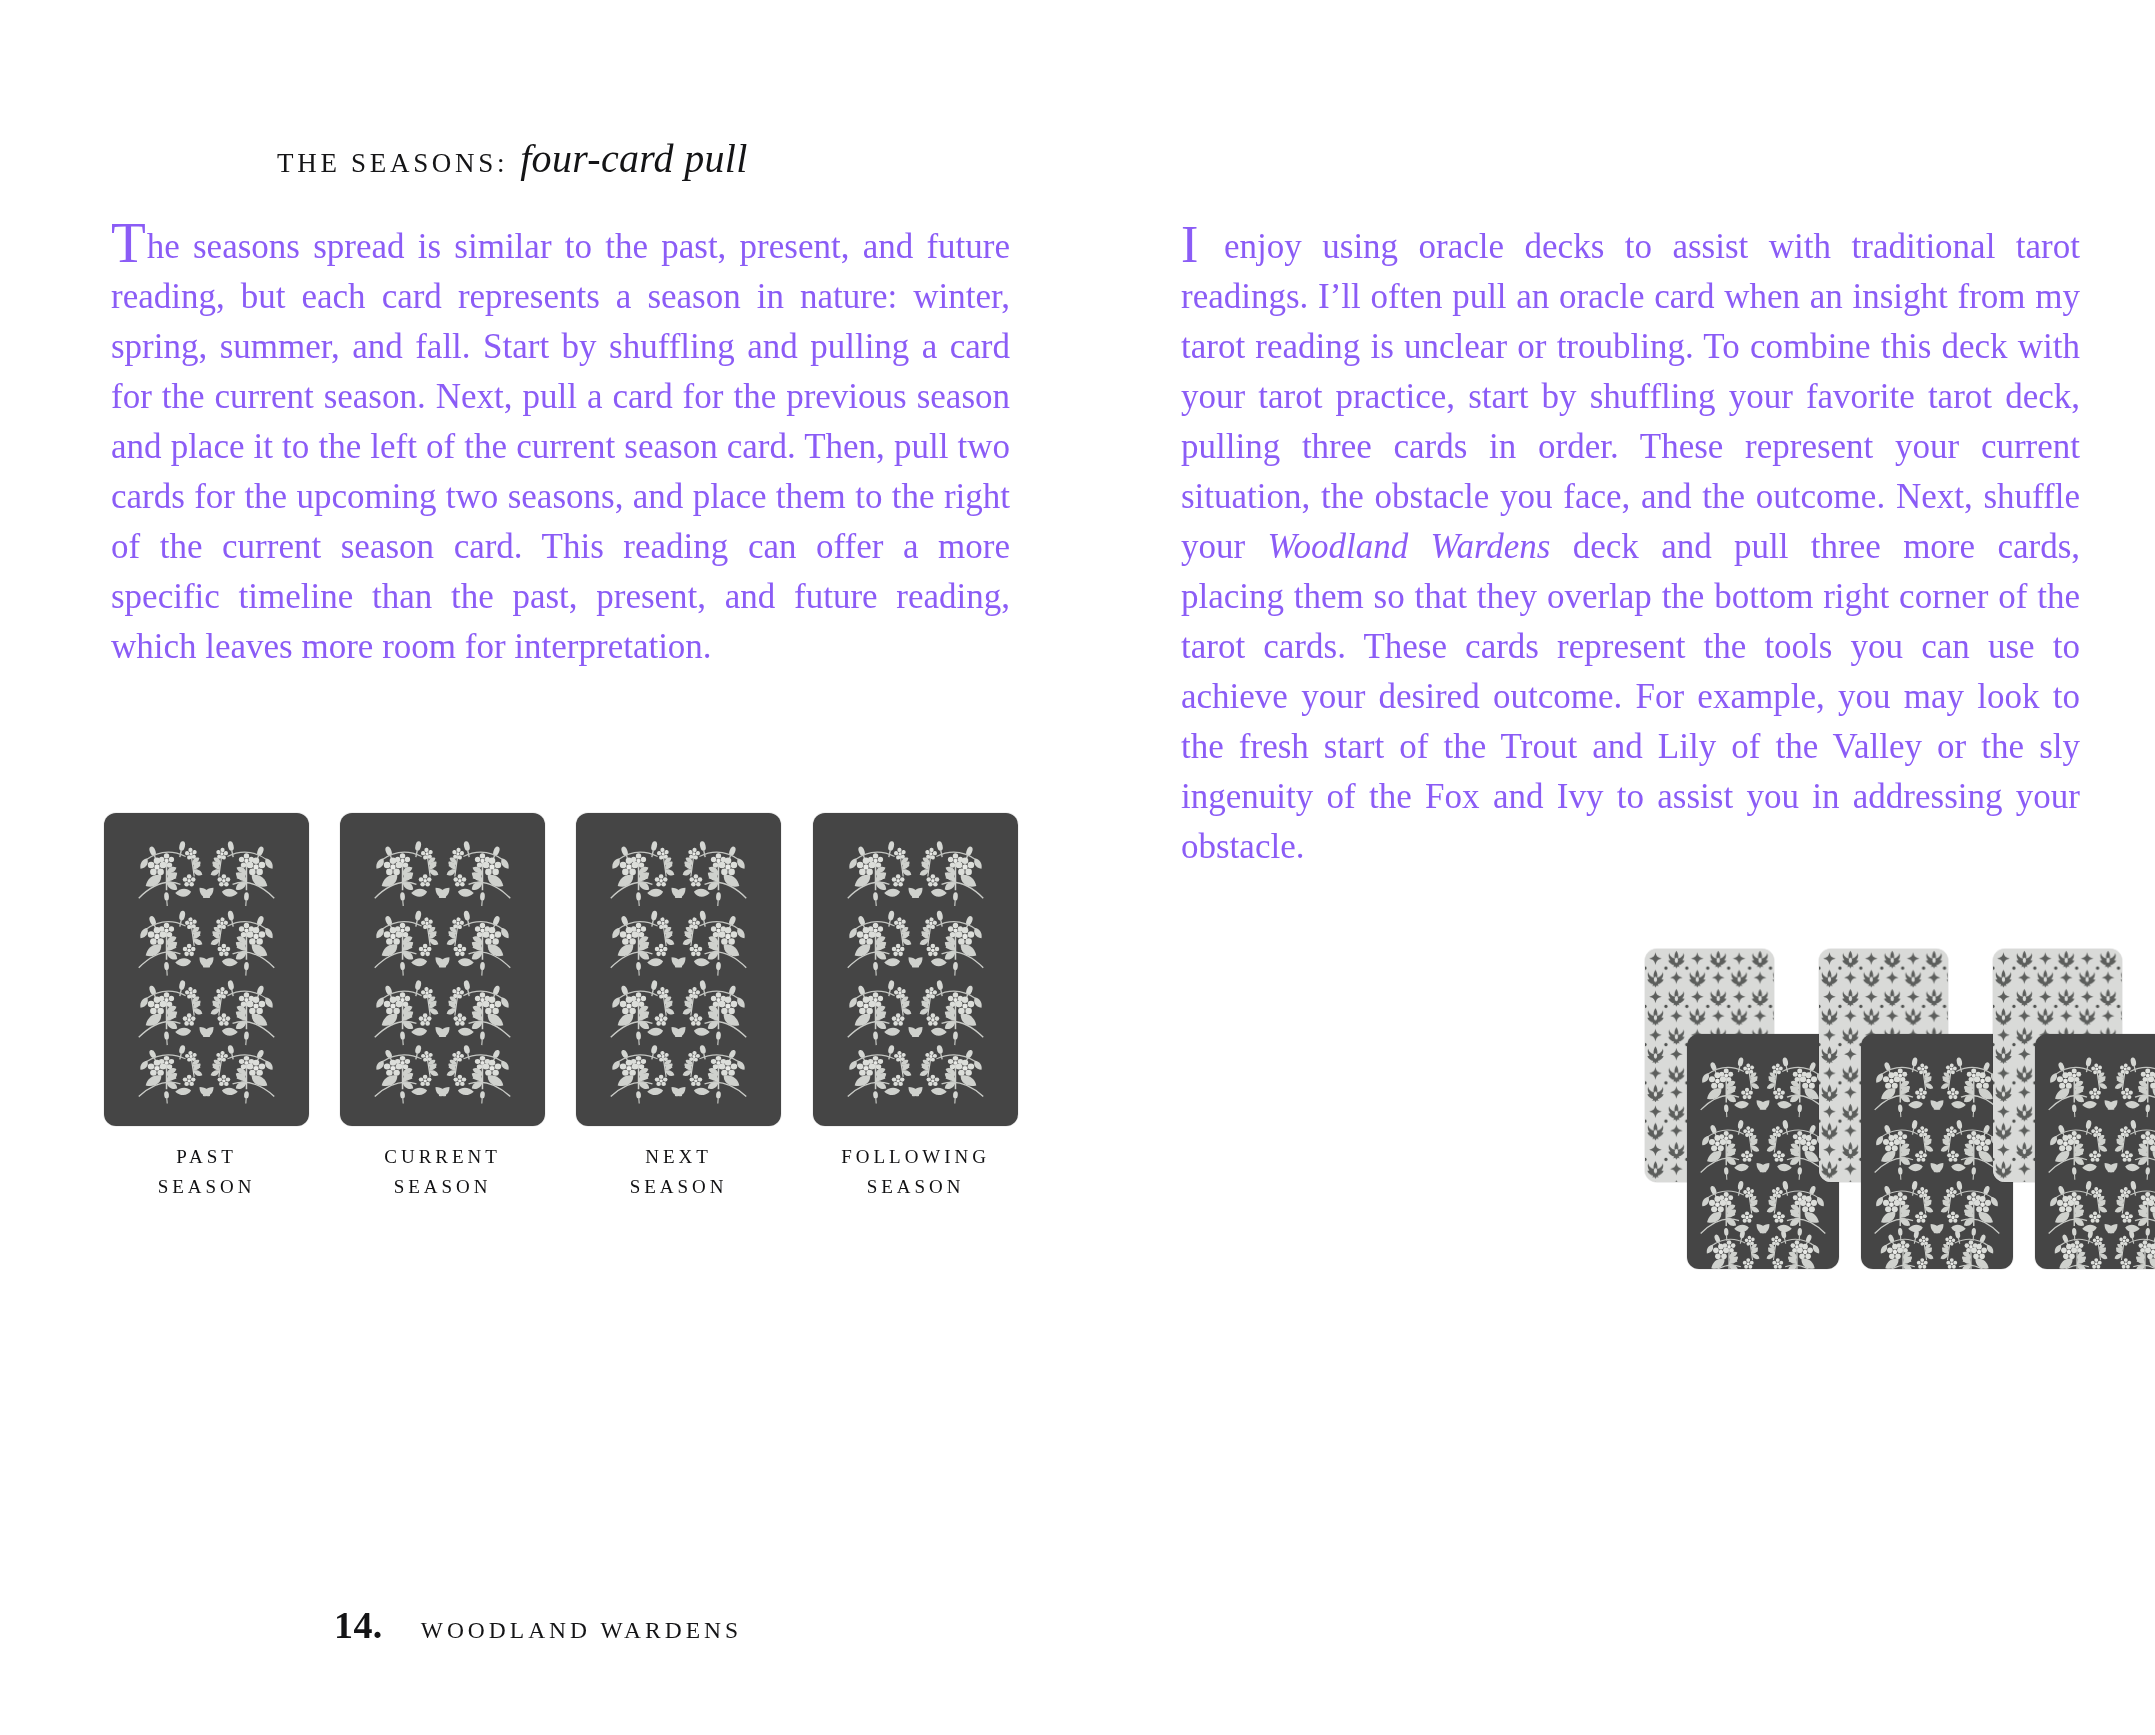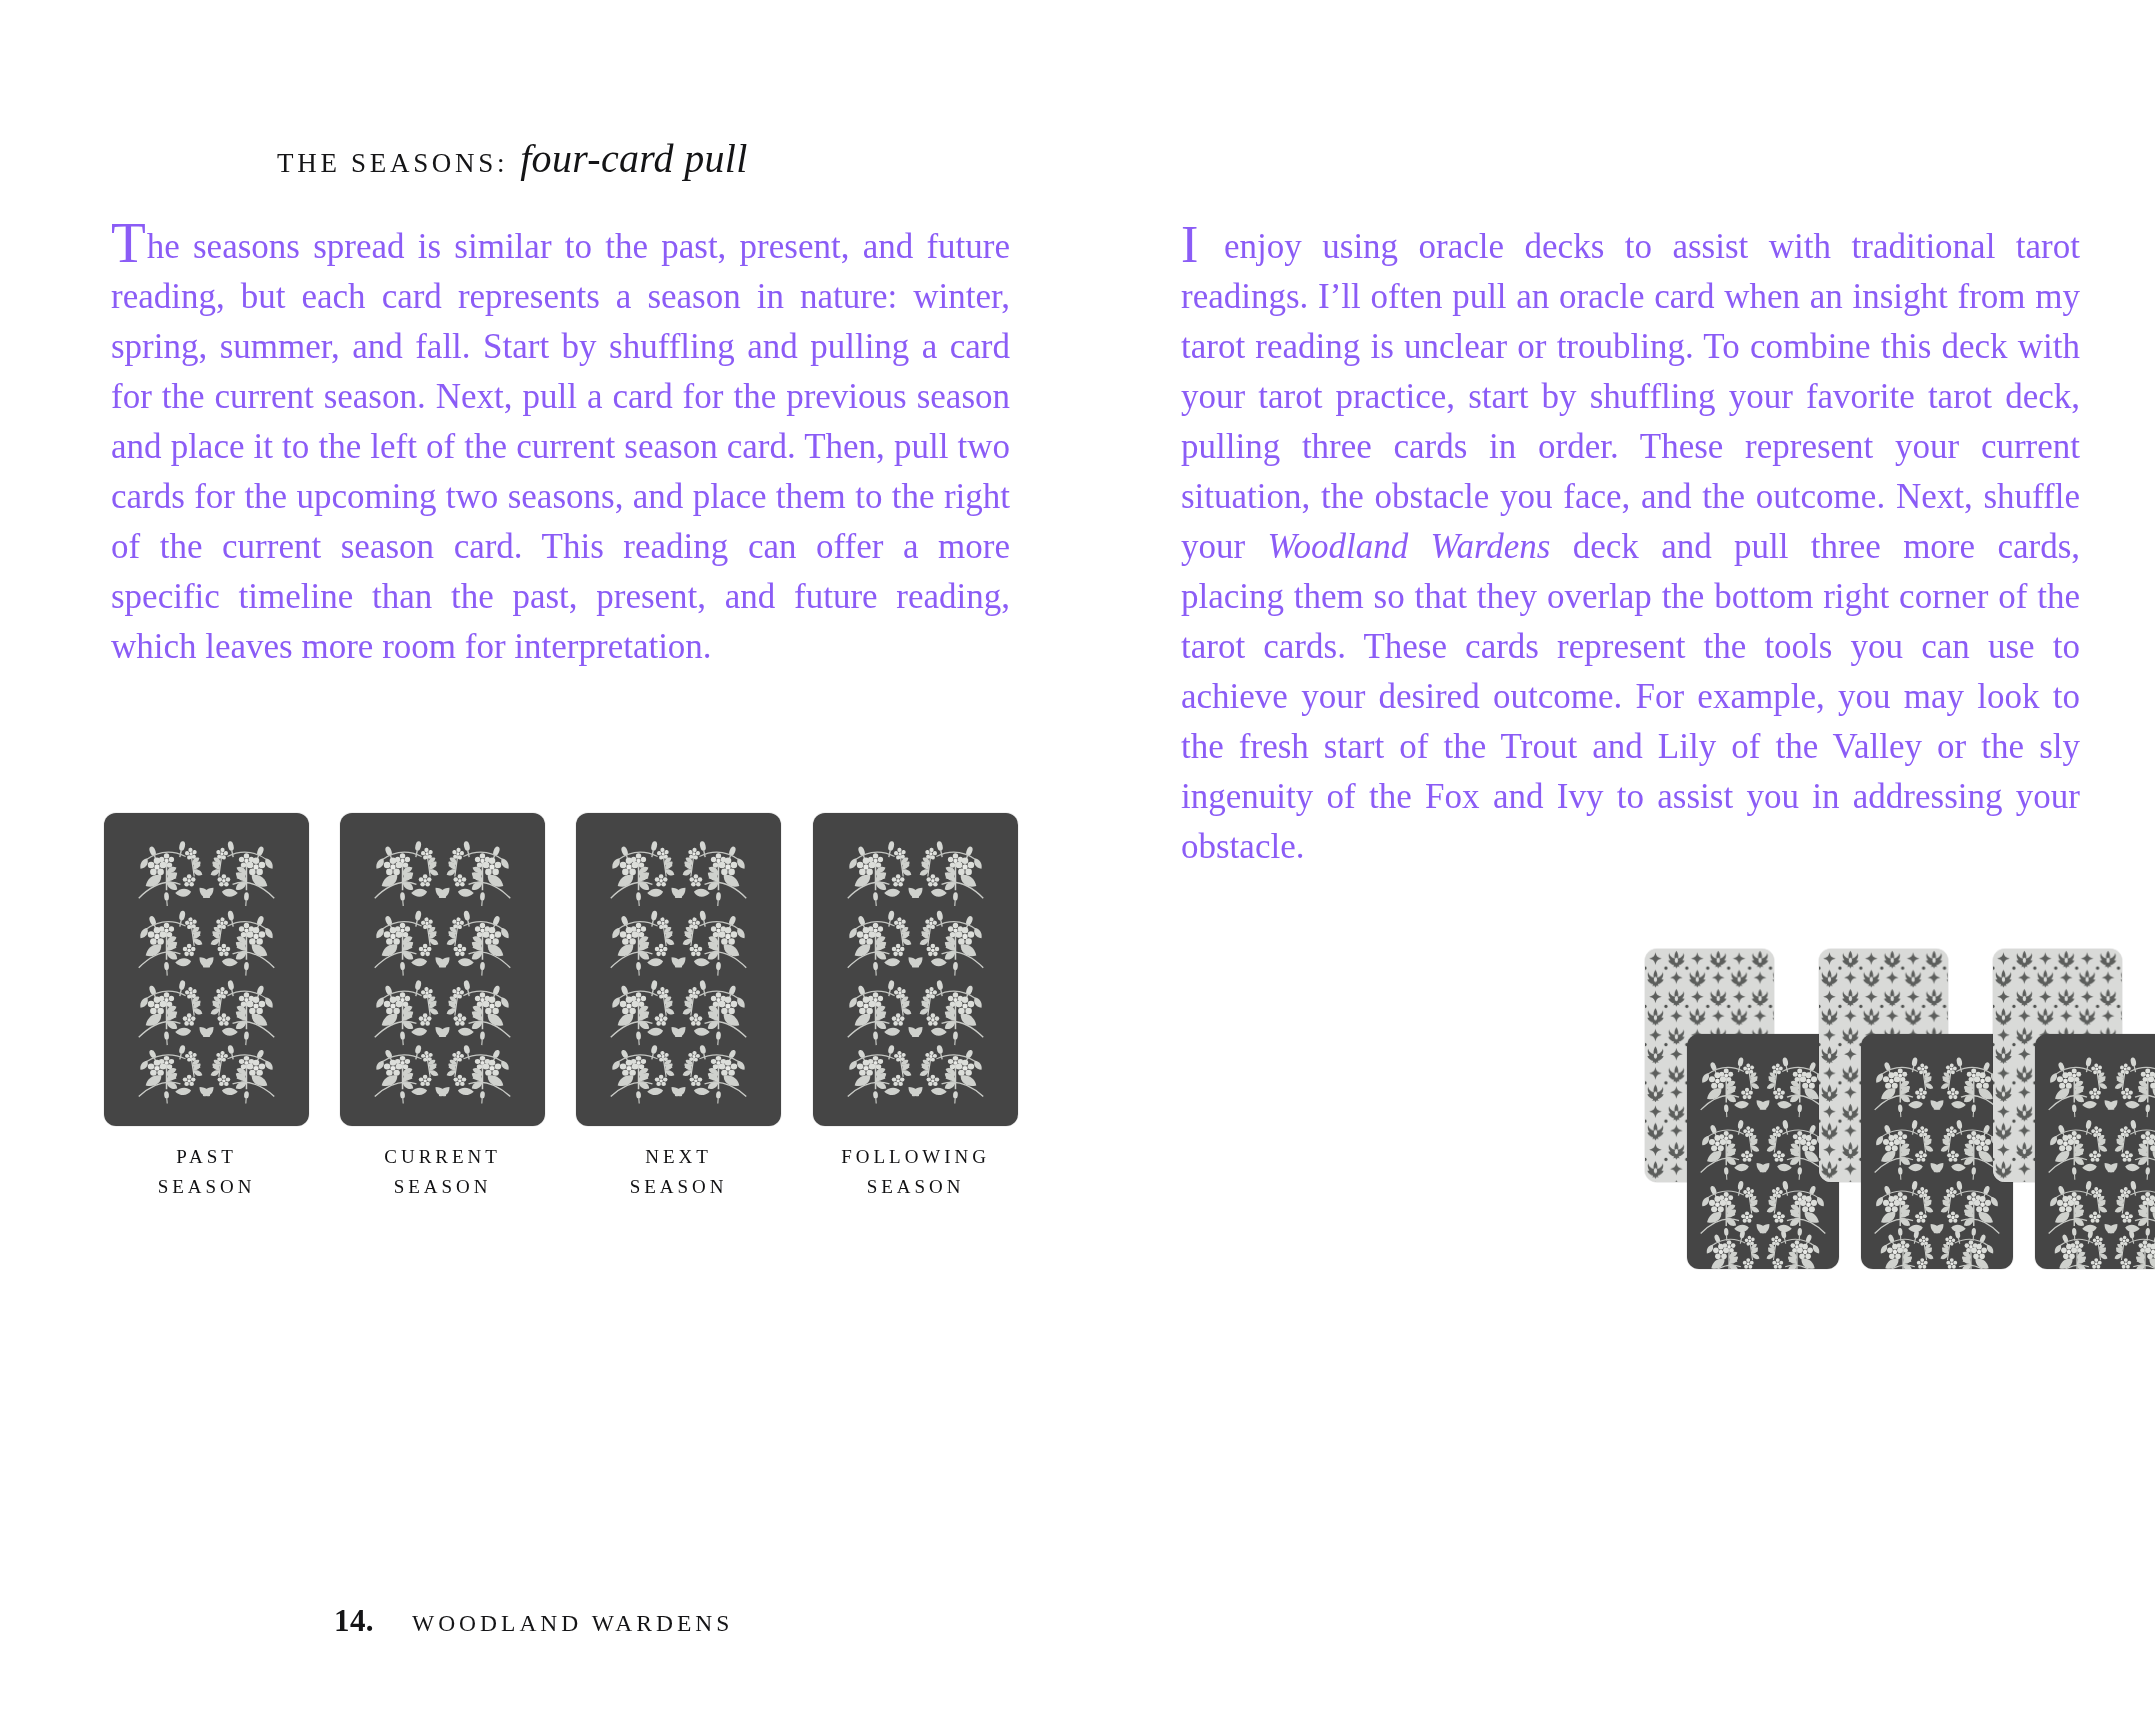--- a/index.html
+++ b/index.html
@@ -133,21 +133,21 @@
 
   
   .folio {
     position: absolute;
     top: 1603px;
     white-space: nowrap;
     color: #141416;
   }
   .page-left  .folio { left: 326px; }
   .folio-num {
-    font-size: 31px;
+    font-size: 38px;
     font-weight: 700;
     letter-spacing: 0.4px;
   }
   .folio-text {
     font-size: 23.5px;
     letter-spacing: 4px;
     text-transform: uppercase;
     margin-left: 38px;
   }
 </style>

